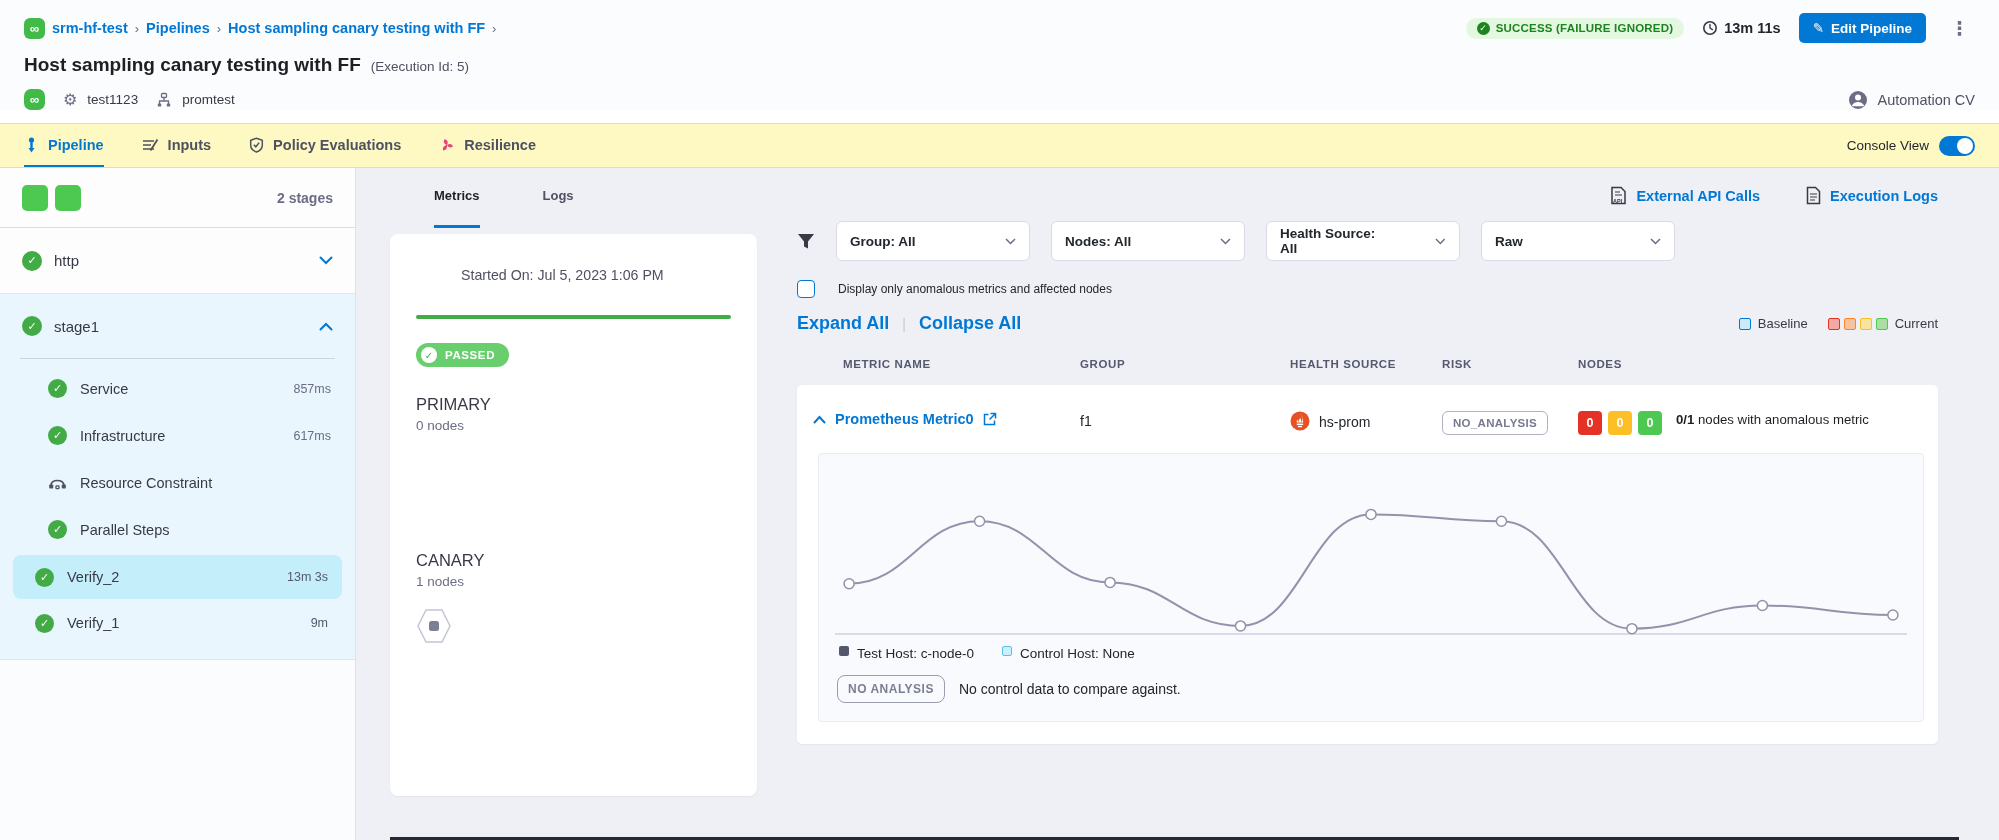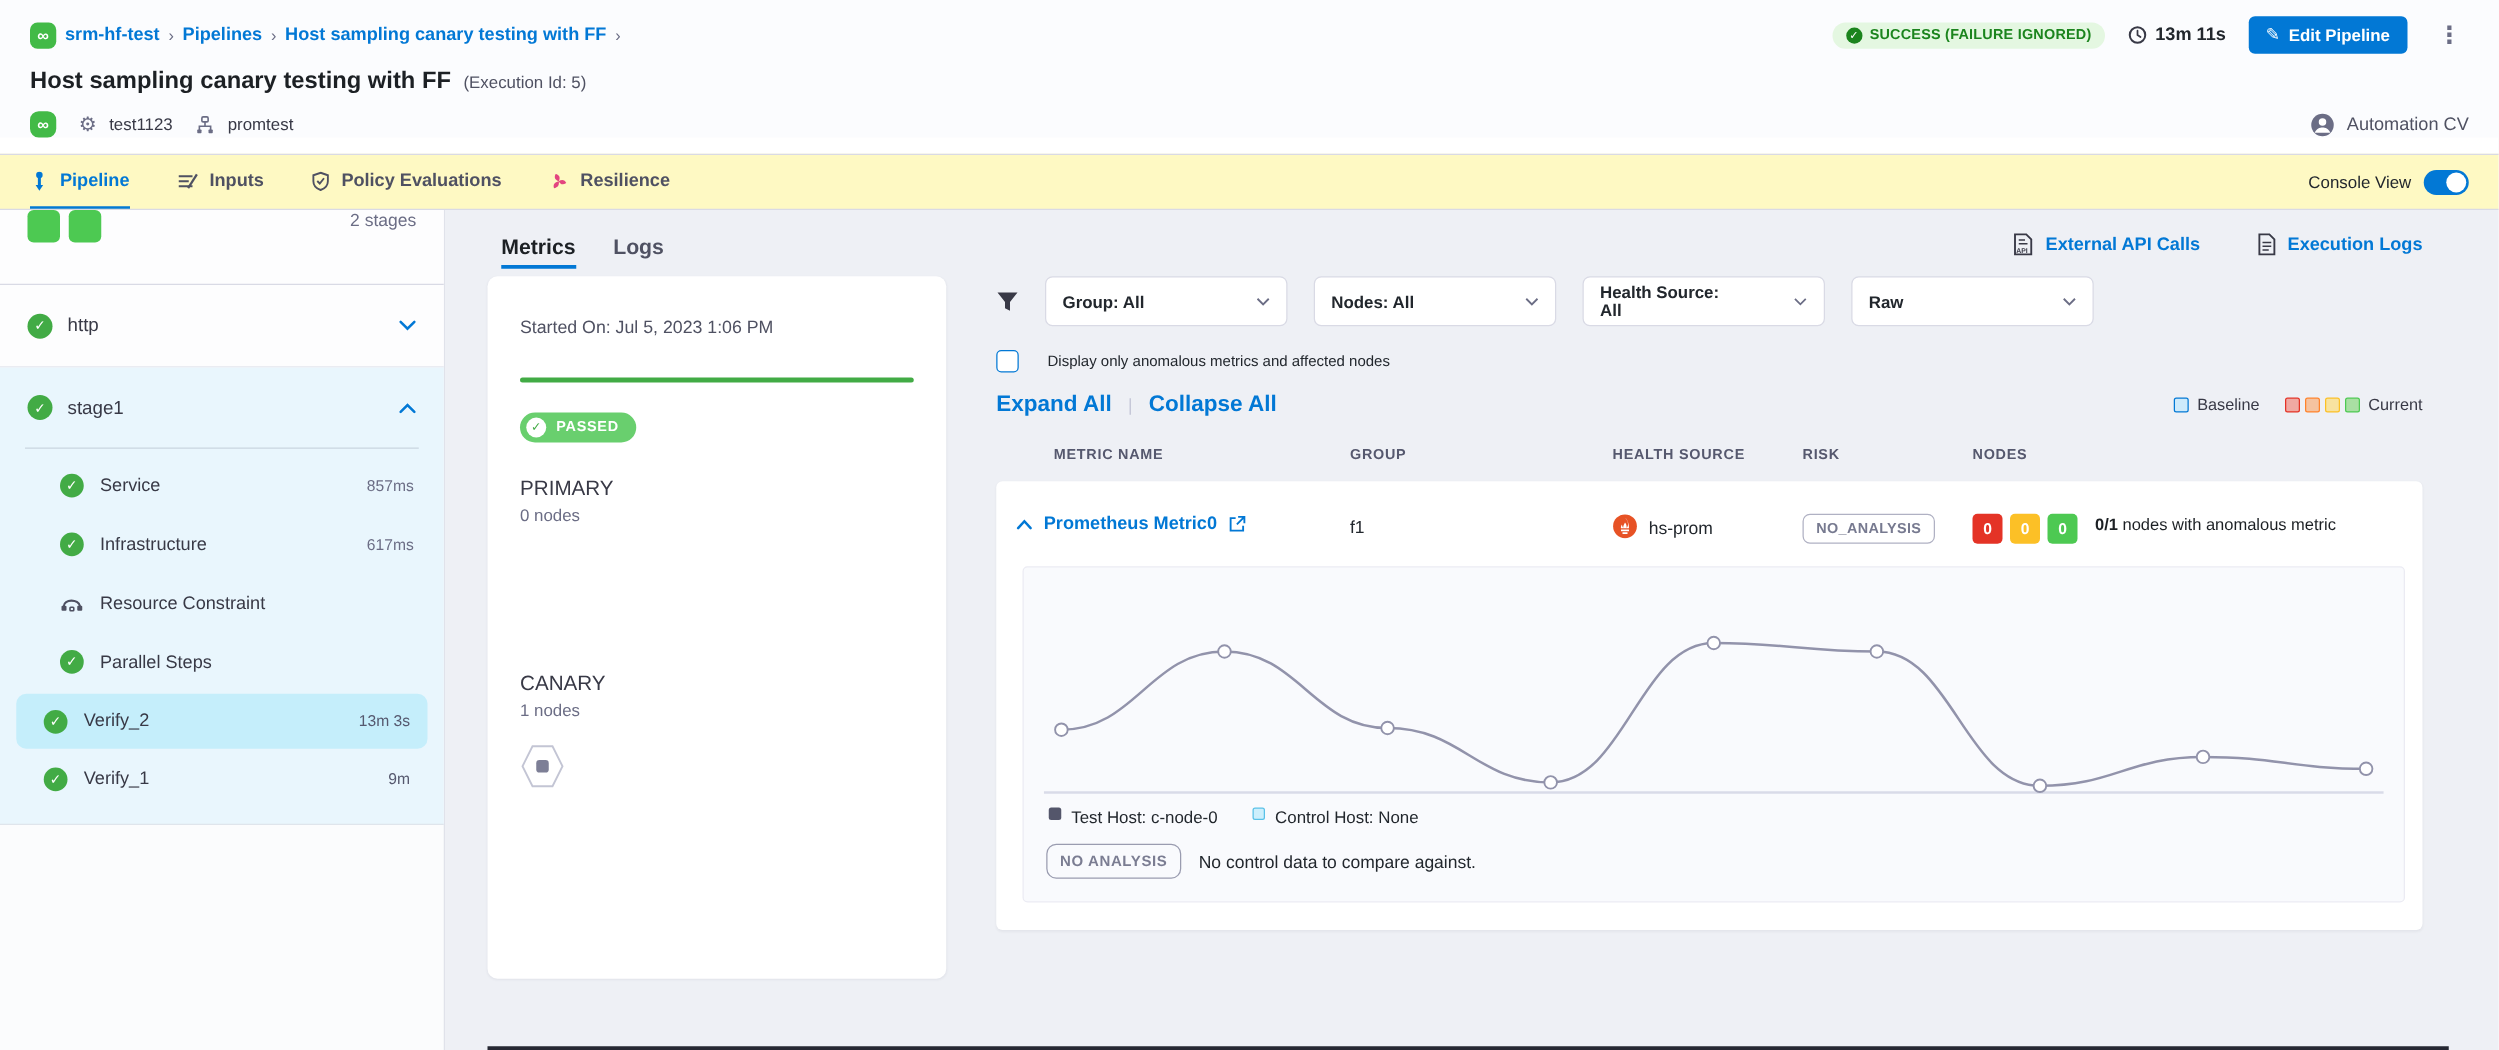--- a/index.html
+++ b/index.html
@@ -38,22 +38,22 @@
   .tab { display:flex; align-items:center; gap:9px; font-size:14.5px; font-weight:600; color:#4f5162;
          margin-right:38px; cursor:pointer; border-bottom:2px solid transparent; }
   .tab.active { color:#0278d5; border-bottom:2px solid #0278d5; }
   .tabbar-right { margin-left:auto; display:flex; align-items:center; gap:10px; font-size:13.5px; color:#22272d; }
   .toggle { width:36px; height:20px; border-radius:10px; background:#0278d5; position:relative; cursor:pointer; }
   .toggle .knob { position:absolute; right:2px; top:2px; width:16px; height:16px; border-radius:50%; background:#fff; }
   
   .content { display:flex; height:684px; background:#eef0f5; }
   
   .sidebar { width:356px; flex:none; background:#fbfcfd; border-right:1px solid #e0e2ea; display:flex; flex-direction:column; }
-  .stage-summary { height:60px; flex:none; display:flex; padding:0 22px; background:#fdfdfe;
-                   border-bottom:1px solid #d9dae5; }
+  .stage-summary { height:60px; flex:none; display:flex; align-items:center; padding:0 22px; background:#fdfdfe;
+                   border-bottom:1px solid #d9dae5;font-weight:bold; }
   .gsq { width:26px; height:26px; border-radius:5px; background:#4dc952; margin-right:7px; }
   .stage-count { margin-left:auto; color:#6b6d85; font-size:14px; }
   .stage-row { height:66px; display:flex; align-items:center; padding:0 22px; background:#fdfdfe;
                border-bottom:1px solid #e4e6ee; cursor:pointer; }
   .stage-row .lbl { margin-left:12px; font-size:15px; color:#383946; }
   .chev { margin-left:auto; display:flex; }
   .check { width:20px; height:20px; flex:none; border-radius:50%; background:#42ab45; color:#fff;
            display:flex; align-items:center; justify-content:center; font-size:11px; font-weight:700; }
   .check.small { width:19px; height:19px; }
   .stage-section { background:#e9f6fd; padding-bottom:12px; border-bottom:1px solid #dfe5ec; }
@@ -65,26 +65,26 @@
   .verify-wrap { padding:2px 13px 0 13px; }
   .verify { height:44px; display:flex; align-items:center; padding:0 14px 0 22px; border-radius:8px;
             cursor:pointer; margin-bottom:2px; }
   .verify.selected { background:#c5eefb; }
   .verify .lbl { margin-left:13px; font-size:14.5px; color:#383946; }
   .verify .dur { margin-left:auto; font-size:12.5px; color:#55586e; }
   .qicon { color:#4f5162; display:flex; }
   
   .summary-panel { width:420px; flex:none; padding:0; }
   .sum-tabs { padding:20px 0 0 45px; display:flex; gap:30px; }
-  .sum-tab { font-size:17px; font-weight:700; color:#4f5162; padding-bottom:4px; cursor:pointer;
-             border-bottom:3px solid transparent; }
+  .sum-tab { font-size:13px; font-weight:700; color:#4f5162; padding-bottom:22px; cursor:pointer;
+             border-bottom:3px solid transparent;margin-left:33px; }
   .sum-tab.active { color:#1c2024; border-bottom:3px solid #0278d5; }
   .sum-card { margin:6px 19px 0 34px; background:#fff; border-radius:8px; height:562px;
               padding:30px 26px; box-shadow:0 1px 2px rgba(40,41,61,.06); }
-  .sum-line { color:#4f5162; font-size:14.2px; line-height:1.65; }
+  .sum-line { color:#4f5162; font-size:14.2px; line-height:1.65;margin-left:45px; }
   .progress { margin-top:28px; height:4px; border-radius:2px; background:#42ab45; }
   .passed-pill { margin-top:24px; display:inline-flex; align-items:center; gap:8px; background:#69cf6e;
                  border-radius:13px; padding:4px 14px 4px 5px; }
   .passed-pill .pcheck { width:16px; height:16px; border-radius:50%; background:#fff; color:#42ab45;
                          font-size:10px; font-weight:700; display:flex; align-items:center; justify-content:center; }
   .passed-pill .txt { color:#fff; font-size:11.5px; font-weight:700; letter-spacing:.6px; }
   .node-group-title { margin-top:28px; font-size:16.5px; color:#383946; }
   .node-group-sub { margin-top:4px; font-size:13.5px; color:#6b6d85; }
   .canary-block { margin-top:118px; }
   .hex { margin-top:18px; }

